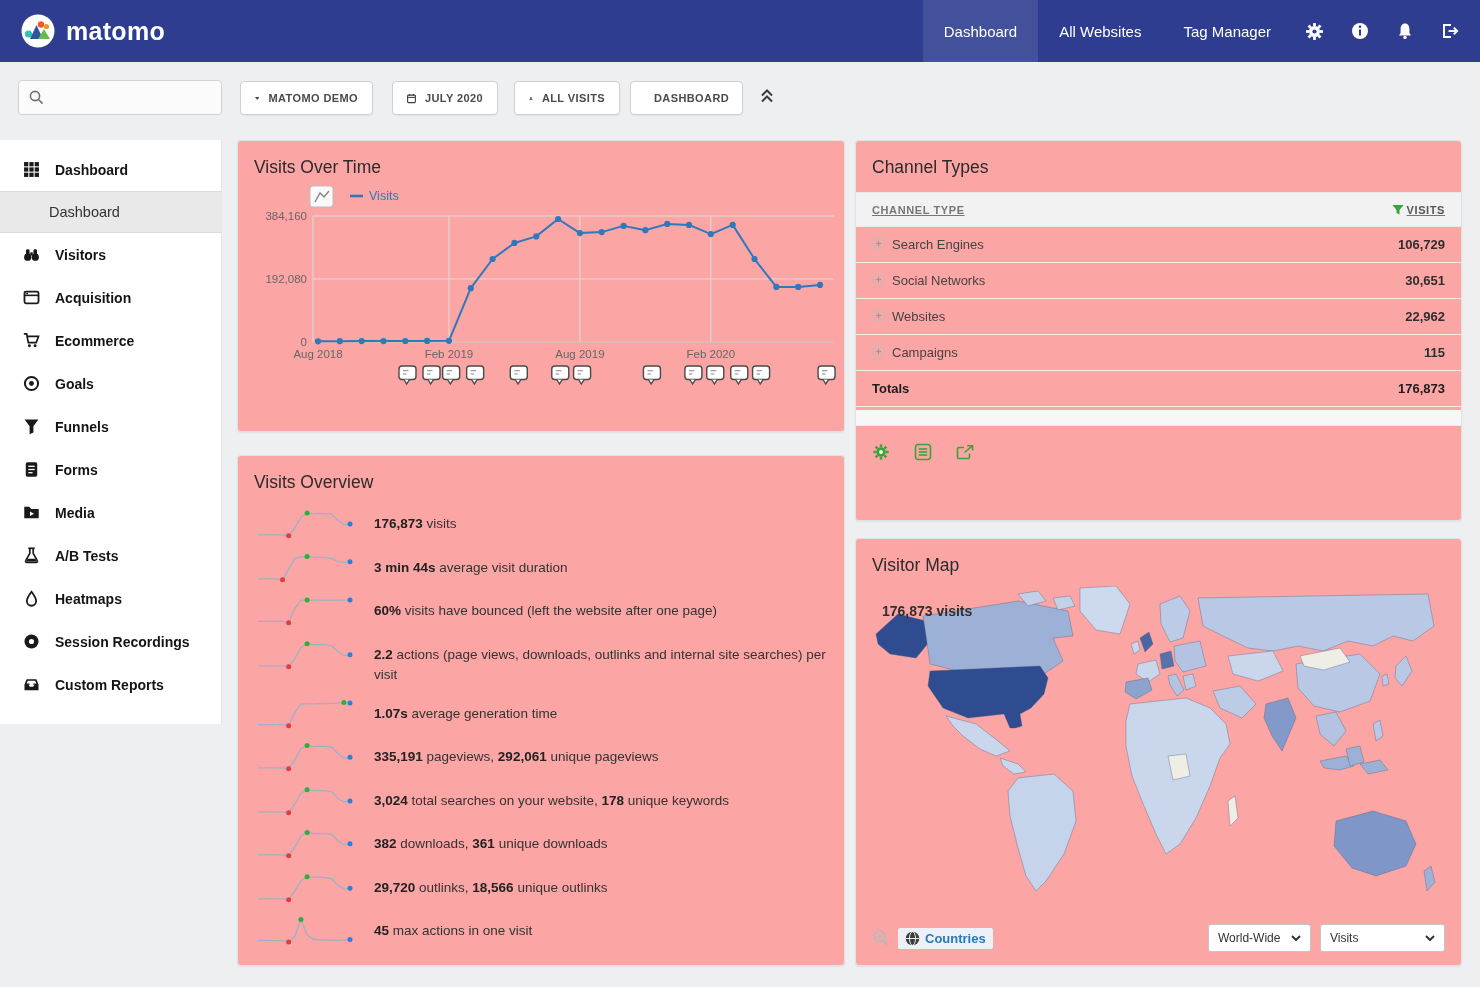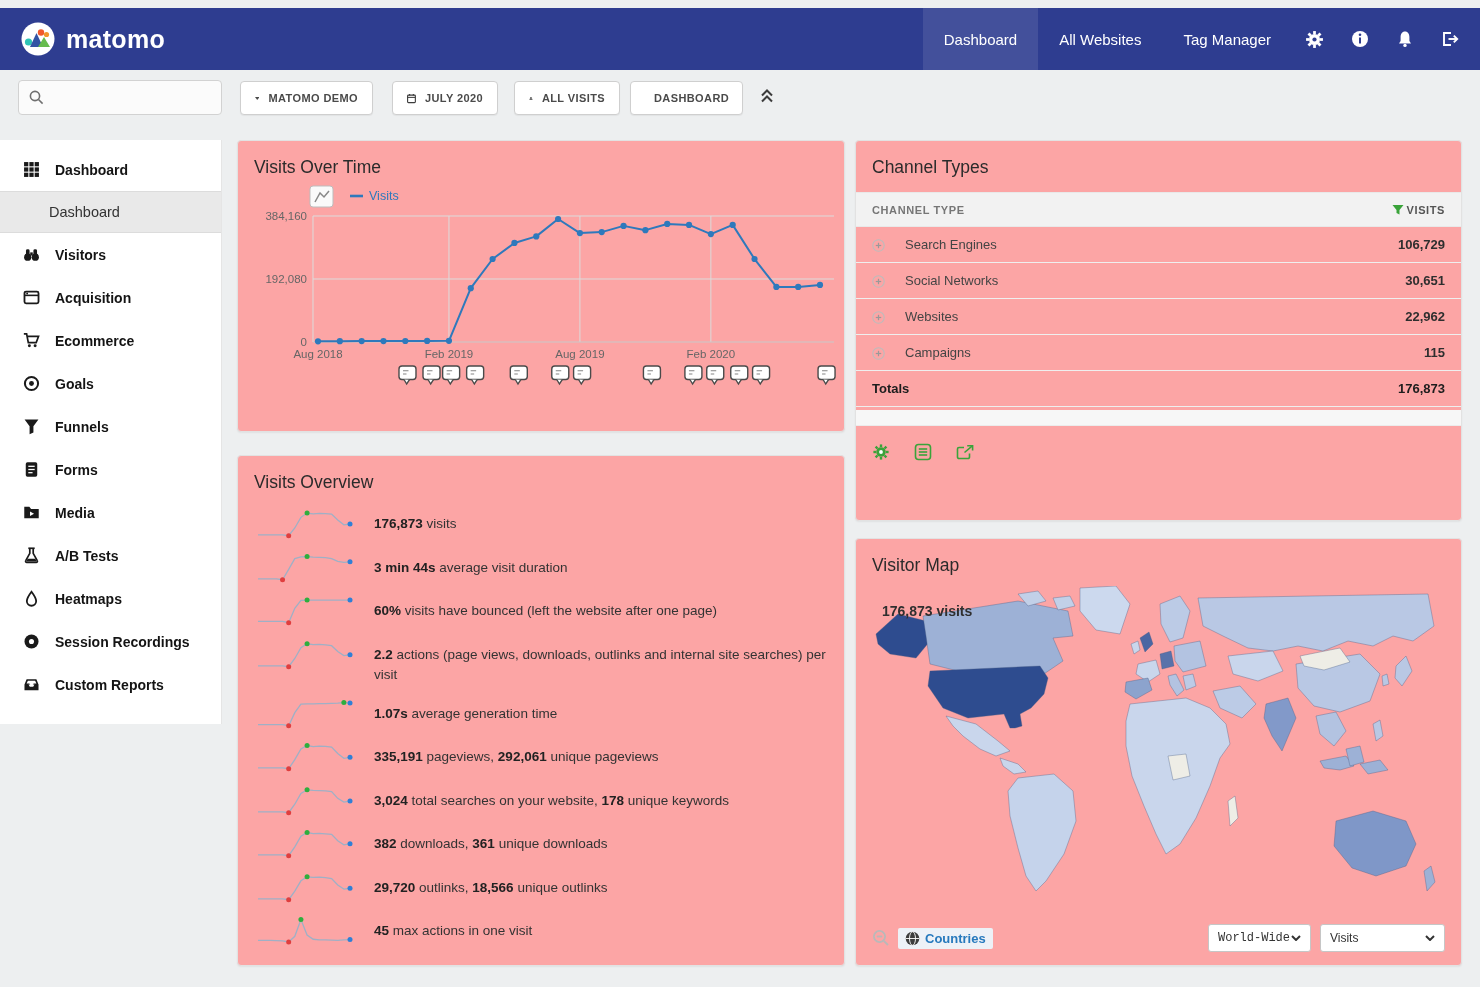--- a/index.html
+++ b/index.html
@@ -4,66 +4,66 @@
 <style>
   * { box-sizing: border-box; }
   html,body { margin:0; padding:0; }
   body {
     width:1480px; height:987px; position:relative; overflow:hidden;
     background:#edeff0;
     font-family:"Liberation Sans","DejaVu Sans",sans-serif;
     color:#333;
   }
   
-  .topnav{position:absolute;top:8px;left:0;width:1480px;height:62px;background:#2e3d90;display:flex;align-items:center;}
+  .topnav{position:absolute;top:0;left:0;width:1480px;height:62px;background:#2e3d90;display:flex;align-items:center;}
   .brand{display:flex;align-items:center;gap:10px;padding-left:20px;}
   .brand-name{color:#fff;font-size:25px;font-weight:bold;letter-spacing:.3px;}
   .top-menu{margin-left:auto;display:flex;align-items:stretch;height:100%;}
   .top-item{color:#fff;font-size:15px;font-weight:500;padding:0 21px;display:flex;align-items:center;cursor:pointer;}
   .top-item.active{background:rgba(255,255,255,.10);}
   .top-iconbtn{width:45px;display:flex;align-items:center;justify-content:center;cursor:pointer;}
   
   .search{position:absolute;left:18px;top:80px;width:204px;height:35px;background:#fbfbfb;border:1px solid #d2d2d2;border-radius:4px;display:flex;align-items:center;padding-left:10px;gap:8px;}
   .search input{border:none;outline:none;background:transparent;font-size:13px;width:160px;font-family:inherit;}
   .seg-btn{position:absolute;top:81px;height:34px;background:#fff;border:1px solid #cfcfcf;border-radius:4px;display:flex;align-items:center;gap:9px;padding:0 14px;font-size:11px;font-weight:bold;color:#4a4a4a;letter-spacing:.4px;cursor:pointer;box-shadow:0 1px 1px rgba(0,0,0,.05);white-space:nowrap;}
   .collapse-btn{position:absolute;left:760px;top:88px;cursor:pointer;}
   
   .sidebar{position:absolute;left:0;top:140px;width:222px;background:#fff;padding:8px 0 18px;border-right:1px solid #e5e5e5;}
   .side-item{display:flex;align-items:center;height:43px;padding-left:23px;gap:15px;font-size:14px;font-weight:bold;color:#141414;cursor:pointer;}
   .side-item .si-ic{width:17px;display:flex;justify-content:center;}
   .side-sub{display:flex;align-items:center;height:42px;padding-left:49px;font-size:14.5px;font-weight:normal;color:#333;background:#e9e9e9;border-top:1px solid #dcdcdc;border-bottom:1px solid #dcdcdc;cursor:pointer;}
   
   .card{position:absolute;background:#fca5a5;border:1px solid #e2e2e2;border-radius:4px;box-shadow:0 1px 2px rgba(0,0,0,.06);}
   .card-title{font-size:17.5px;font-weight:500;color:#2b2b2b;margin:0;padding:16px 16px 6px;}
   
-  .ct-head{display:flex;justify-content:space-between;align-items:center;background:#f2f2f2;height:35px;padding:0 16px;margin-top:8px;font-size:11px;font-weight:bold;color:#767676;letter-spacing:.6px;border-top:1px solid #e9e9e9;border-bottom:1px solid #e9e9e9;}
+  .ct-head{display:flex;justify-content:space-between;align-items:center;background:#f2f2f2;height:35px;padding:0 16px;margin-top:8px;font-size:11px;font-weight:bold;color:#767676;letter-spacing:.6px;border-top:1px solid #e9e9e9;border-bottom:1px solid #e9e9e9;text-decoration:underline;}
   .ct-head .vh{display:flex;align-items:center;gap:3px;color:#555;cursor:pointer;}
   .ct-row{display:flex;justify-content:space-between;align-items:center;height:36px;padding:0 16px;font-size:13px;color:#444;border-bottom:1px solid #efefef;cursor:pointer;}
-  .ct-row .lbl{display:flex;align-items:flex-end;gap:20px;}
+  .ct-row .lbl{display:flex;align-items:flex-start;gap:7px;}
   .ct-row .val{font-weight:600;color:#2e2e2e;}
   .ct-row.totals{font-weight:bold;color:#1d1d1d;}
   .ct-row.totals .val{font-weight:bold;color:#1d1d1d;}
   .ct-gap{height:16px;background:#f7f7f7;border-bottom:1px solid #ececec;margin-top:3px;}
   .ct-icons{display:flex;gap:24px;padding:17px 16px;}
   .ct-icons span{cursor:pointer;display:flex;}
   
   .ov-rows{padding:10px 16px 0;}
   .ov-row{display:flex;align-items:flex-start;gap:20px;margin-bottom:13.5px;}
   .ov-row svg{flex:none;}
   .ov-text{font-size:13.5px;color:#333;line-height:1.5;margin:5px 0 0;max-width:455px;}
   .ov-text b{color:#222;}
   
   .map-visits{position:absolute;left:26px;top:64px;font-size:14px;font-weight:bold;color:#2f2f2f;}
   .map-footer{position:absolute;left:0;right:0;bottom:13px;display:flex;align-items:center;padding:0 16px;}
   .map-zoomout{display:flex;margin-right:8px;cursor:pointer;}
   .map-link{display:flex;align-items:center;gap:5px;background:#edf1f7;padding:3px 7px;border-radius:2px;cursor:pointer;}
   .map-link span{color:#2779bd;font-size:13px;font-weight:600;}
   .map-selects{margin-left:auto;display:flex;gap:9px;}
   .map-select{height:28px;background:#fff;border:1px solid #c6c6c6;border-radius:3px;display:flex;align-items:center;justify-content:space-between;padding:0 9px;font-size:12px;color:#333;cursor:pointer;}
-  .map-select.w1{width:103px;font-family:Liberation Mono, monospace;} .map-select.w2{width:125px;}
+  .map-select.w1{width:103px;} .map-select.w2{width:125px;}
   #map-svg path{stroke:rgba(70,90,130,.5);stroke-width:.7;}
 </style>
 </head>
 <body>
 
 <header class="topnav">
   <div class="brand">
     <svg width="36" height="36" viewBox="-18 -18 36 36">
       <circle cx="0" cy="0" r="16.5" fill="#fff"></circle>
       <circle cx="-9.5" cy="3" r="3.6" fill="#2ec4b6"></circle>

